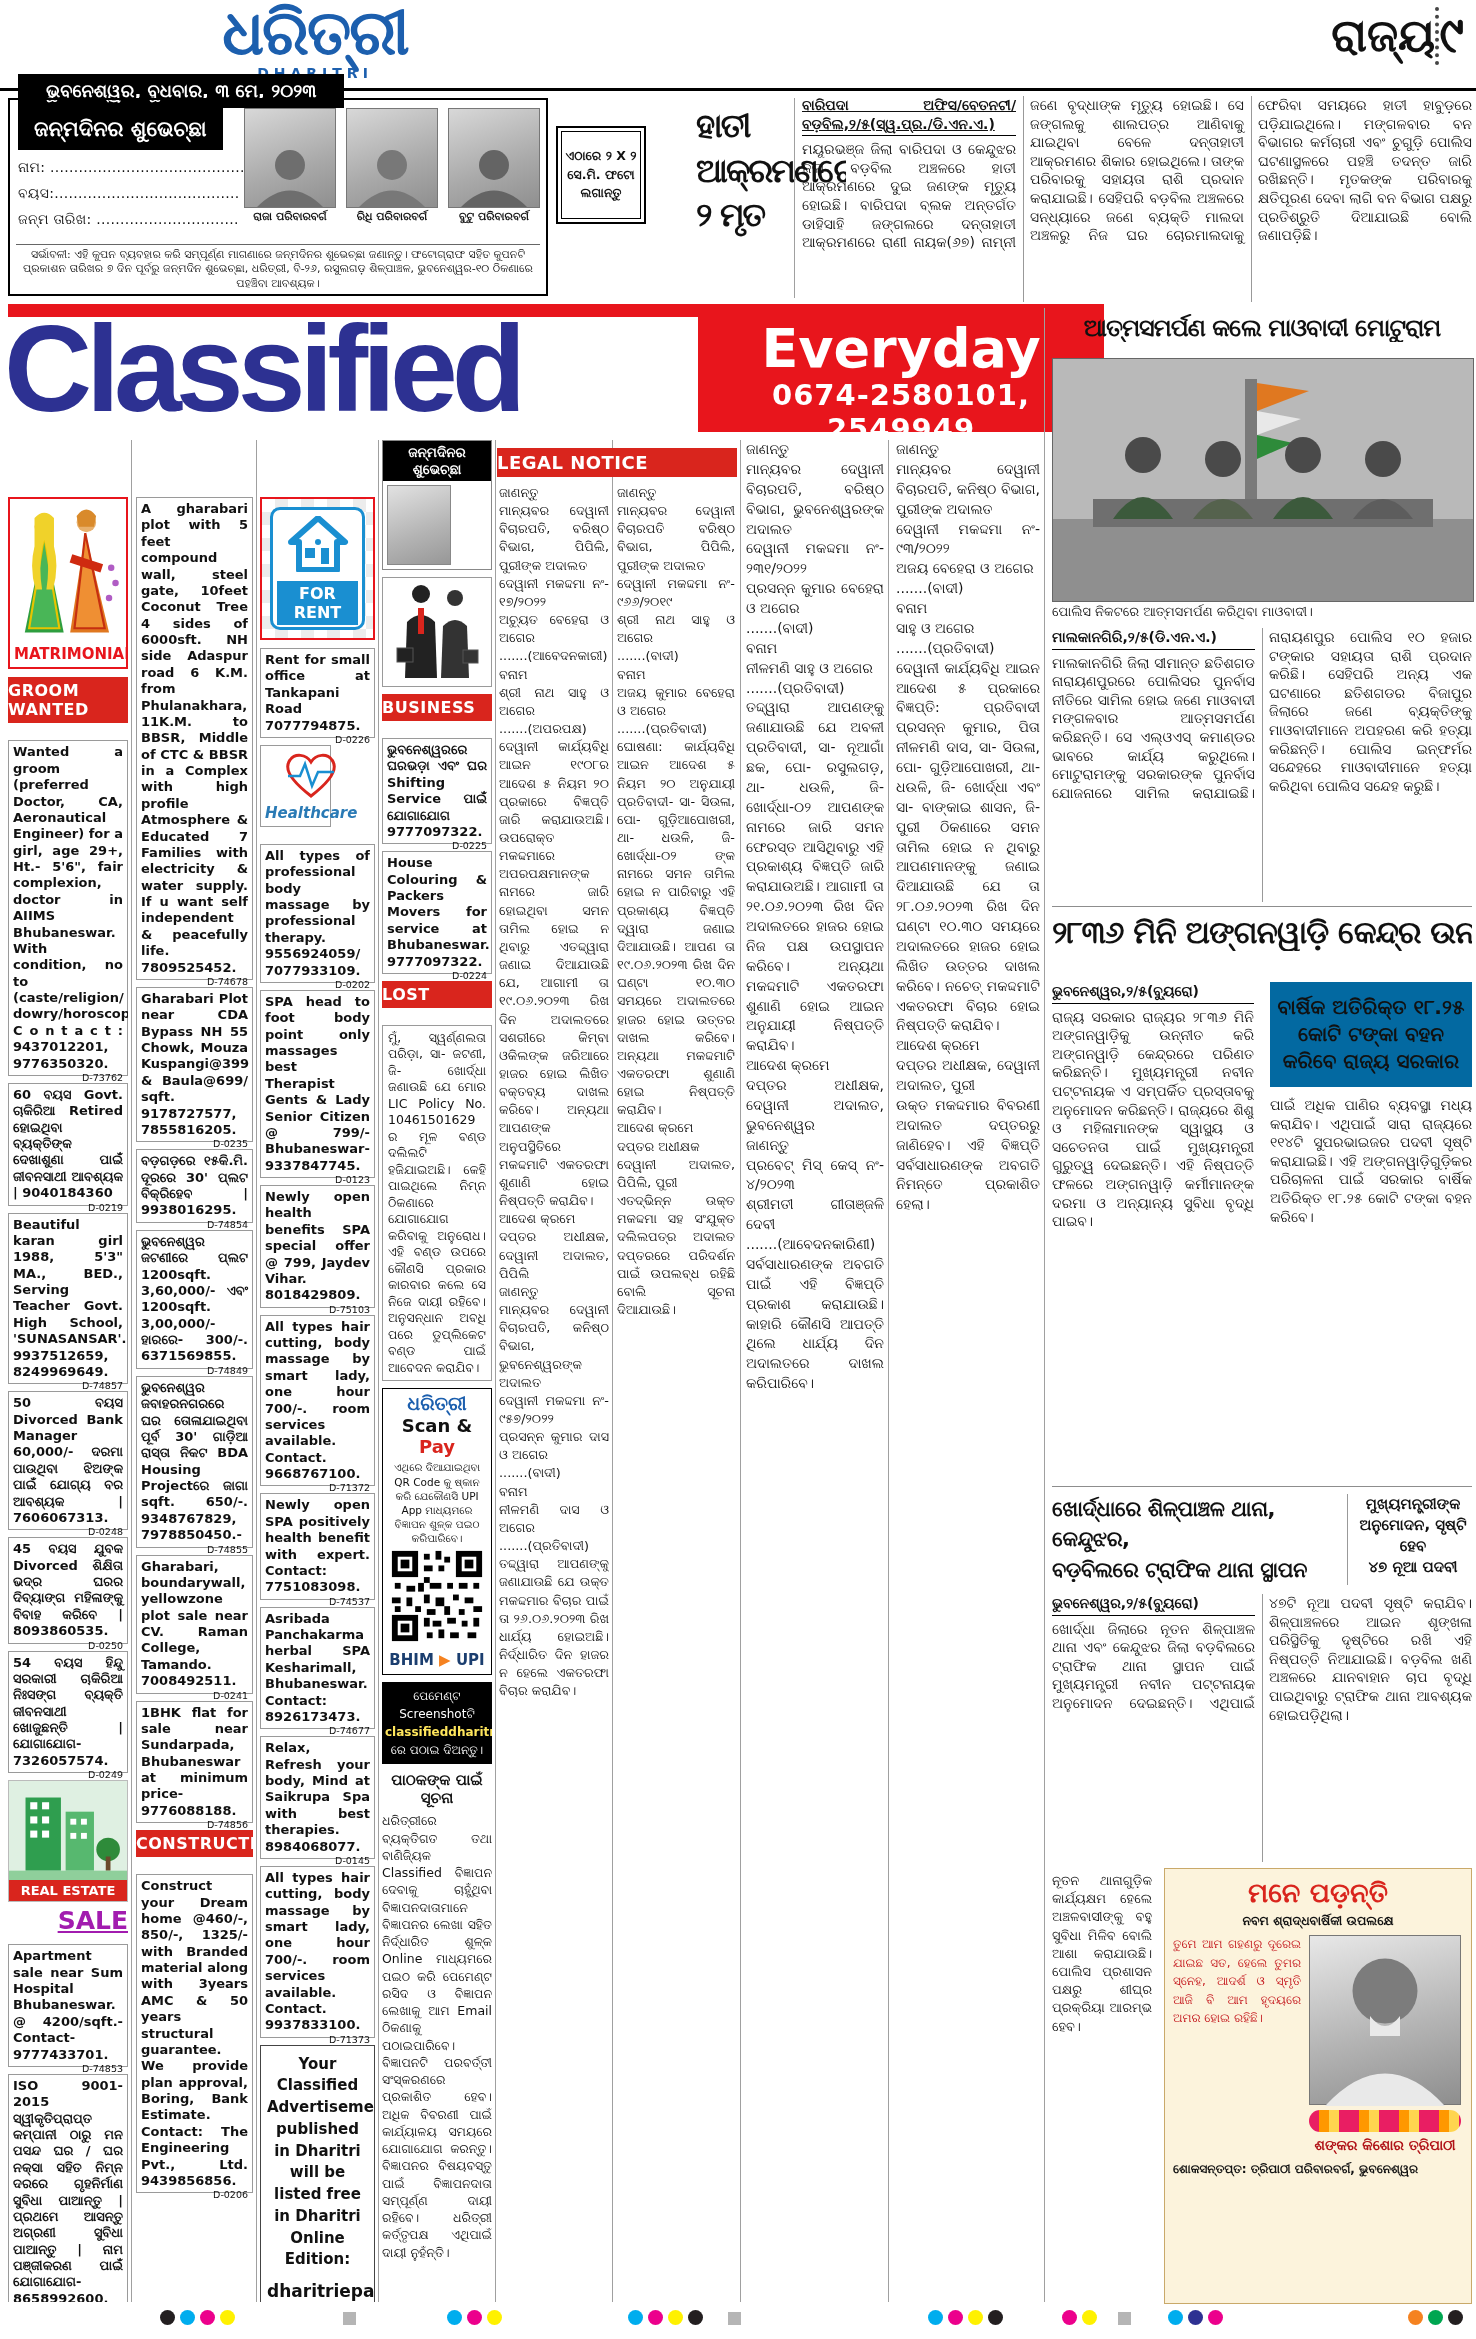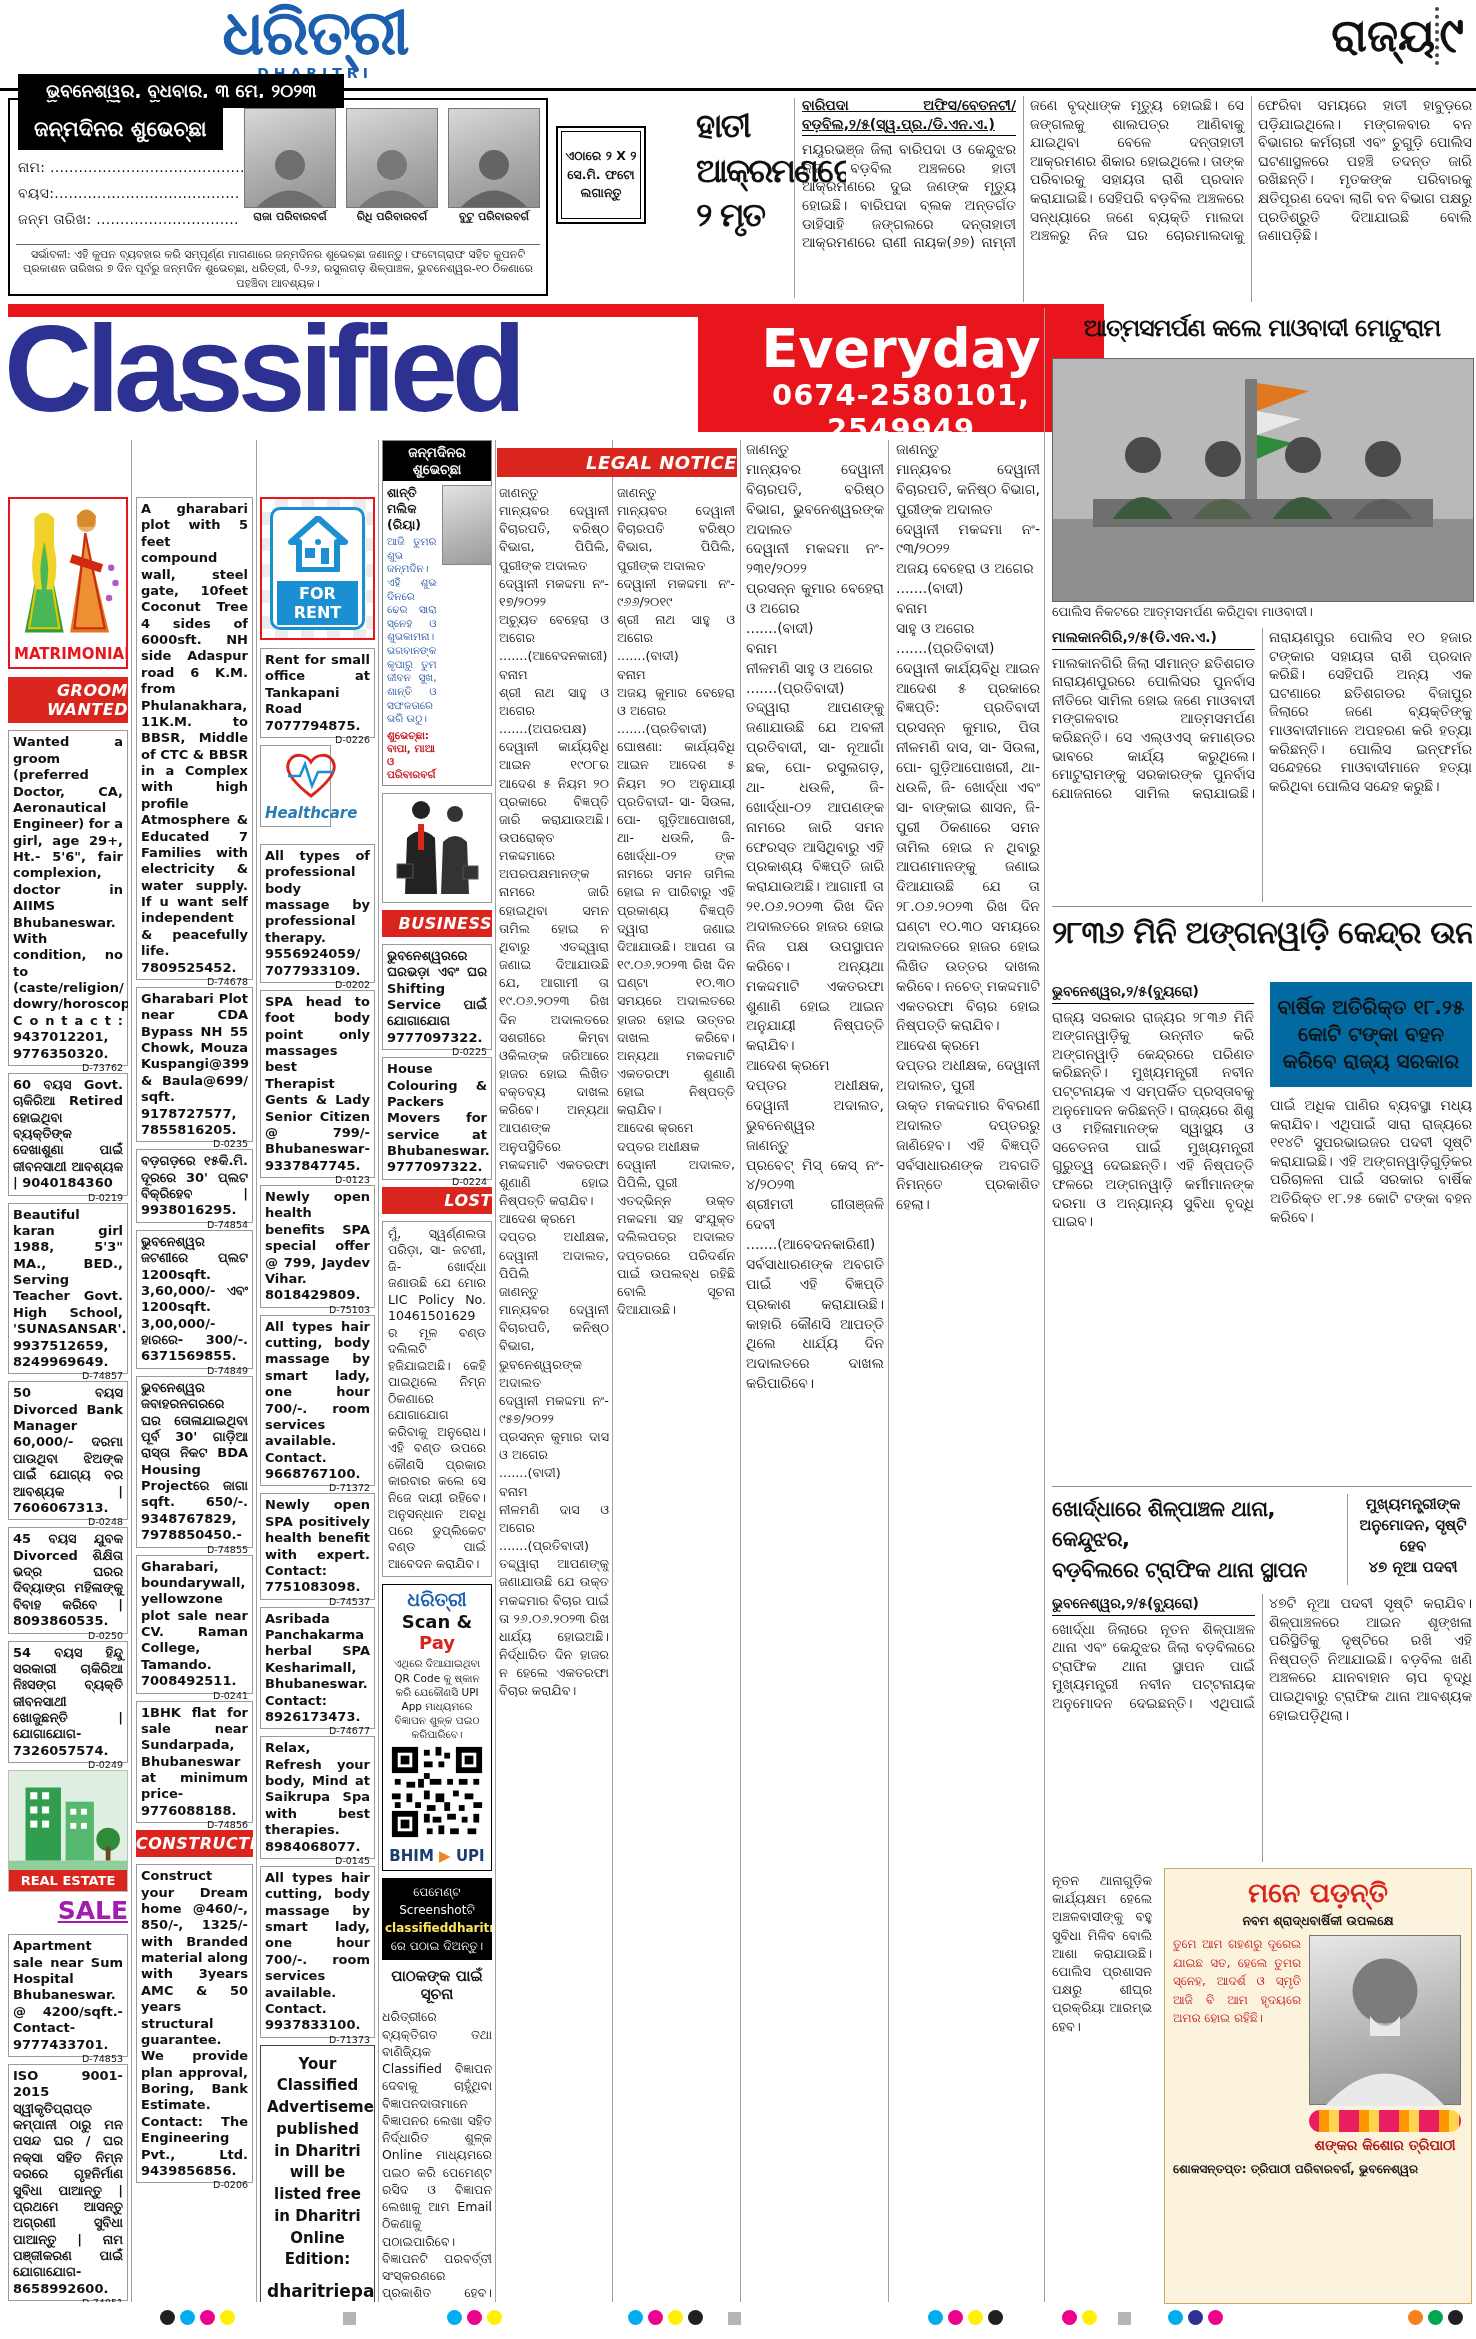--- a/index.html
+++ b/index.html
@@ -54,22 +54,22 @@
             text-align:center;box-sizing:border-box;padding-top:4px;}
   .everyday-word{font-size:54px;font-weight:bold;line-height:1.05;}
   .everyday-phones{font-size:29px;font-weight:bold;letter-spacing:1px;}
 
   
   .ccol{position:absolute;top:440px;height:1862px;overflow:hidden;}
   .ad{border:1px solid #9a9a9a;padding:3px 4px;margin-bottom:7px;font-size:13px;line-height:1.26;
       text-align:justify;font-weight:bold;}
   .ad .d{float:right;font-size:9.5px;font-weight:normal;margin-left:4px;}
   .adbox{border:1px solid #9a9a9a;padding:4px 5px;margin-bottom:7px;font-size:12.5px;line-height:1.32;text-align:justify;}
-  .banner-red{background:#d9251d;color:#fff;font-weight:bold;font-size:16px;text-align:right;
-              padding:4px 0;margin-bottom:7px;letter-spacing:.5px;font-style:italic;}
+  .banner-red{background:#d9251d;color:#fff;font-weight:bold;font-size:16px;text-align:left;
+              padding:4px 0;margin-bottom:17px;letter-spacing:.5px;}
   .matri{border:2px solid #e8151c;padding:4px;margin:57px 0 8px 0;}
   .matri-label{color:#e8151c;font-weight:bold;text-align:center;font-size:15px;margin-top:2px;}
   .re-pic{border:1px solid #bbb;margin:2px 0 4px 0;}
   .re-band{background:#d9251d;color:#fff;font-weight:bold;font-size:13px;text-align:center;padding:3px 0;}
   .sale{color:#a21caf;font-weight:bold;font-size:25px;text-align:right;text-decoration:underline;margin:3px 0 9px 0;}
   .rent-box{border:2px solid #e8151c;padding:8px;margin:57px 0 8px 0;
      background-image:linear-gradient(45deg,#ececec 25%,transparent 25%,transparent 75%,#ececec 75%),
                       linear-gradient(45deg,#ececec 25%,transparent 25%,transparent 75%,#ececec 75%);
      background-size:26px 26px;background-position:0 0,13px 13px;}
   .rent-card{background:#fff;border:3px solid #1a8fd1;border-radius:10px;padding:6px 4px 2px 4px;text-align:center;}
@@ -342,25 +342,20 @@
     <div class="promo">
       <div>Your Classified Advertisement published in Dharitri will be listed free in Dharitri Online Edition:</div>
       <div class="promo-site">dharitriepaper.in</div>
     </div>
   </div>
 
   <div class="ccol" style="left:382px;width:110px;">
     <div class="mini-coupon">
       <div class="mini-ribbon">ଜନ୍ମଦିନର ଶୁଭେଚ୍ଛା</div>
       <div class="mini-body">
-        <div>
-          <div class="mini-name">ଶାନ୍ତି ମଲିକ (ରିୟା)</div>
-          <div class="mini-wish">ଆଜି ତୁମର ଶୁଭ ଜନ୍ମଦିନ। ଏହି ଶୁଭ ଦିନରେ ଢେର ସାରା ସ୍ନେହ ଓ ଶୁଭକାମନା। ଭଗବାନଙ୍କ କୃପାରୁ ତୁମ ଜୀବନ ସୁଖ, ଶାନ୍ତି ଓ ସଫଳତାରେ ଭରି ଉଠୁ।</div>
-          <div class="mini-from">ଶୁଭେଚ୍ଛା: ବାପା, ମାଆ ଓ ପରିବାରବର୍ଗ</div>
-        </div>
         <div class="mini-girl"></div>
       </div>
     </div>
     <div class="bizpic">
       <svg width="92" height="96" viewBox="0 0 92 96">
         <circle cx="30" cy="12" r="9" fill="#222"></circle>
         <path d="M14 96 L16 40 Q30 26 44 40 L46 96 Z" fill="#222"></path>
         <rect x="27" y="26" width="6" height="26" fill="#d9251d"></rect>
         <rect x="6" y="66" width="16" height="14" fill="#222" stroke="#555"></rect>
         <circle cx="64" cy="16" r="8" fill="#333"></circle>

